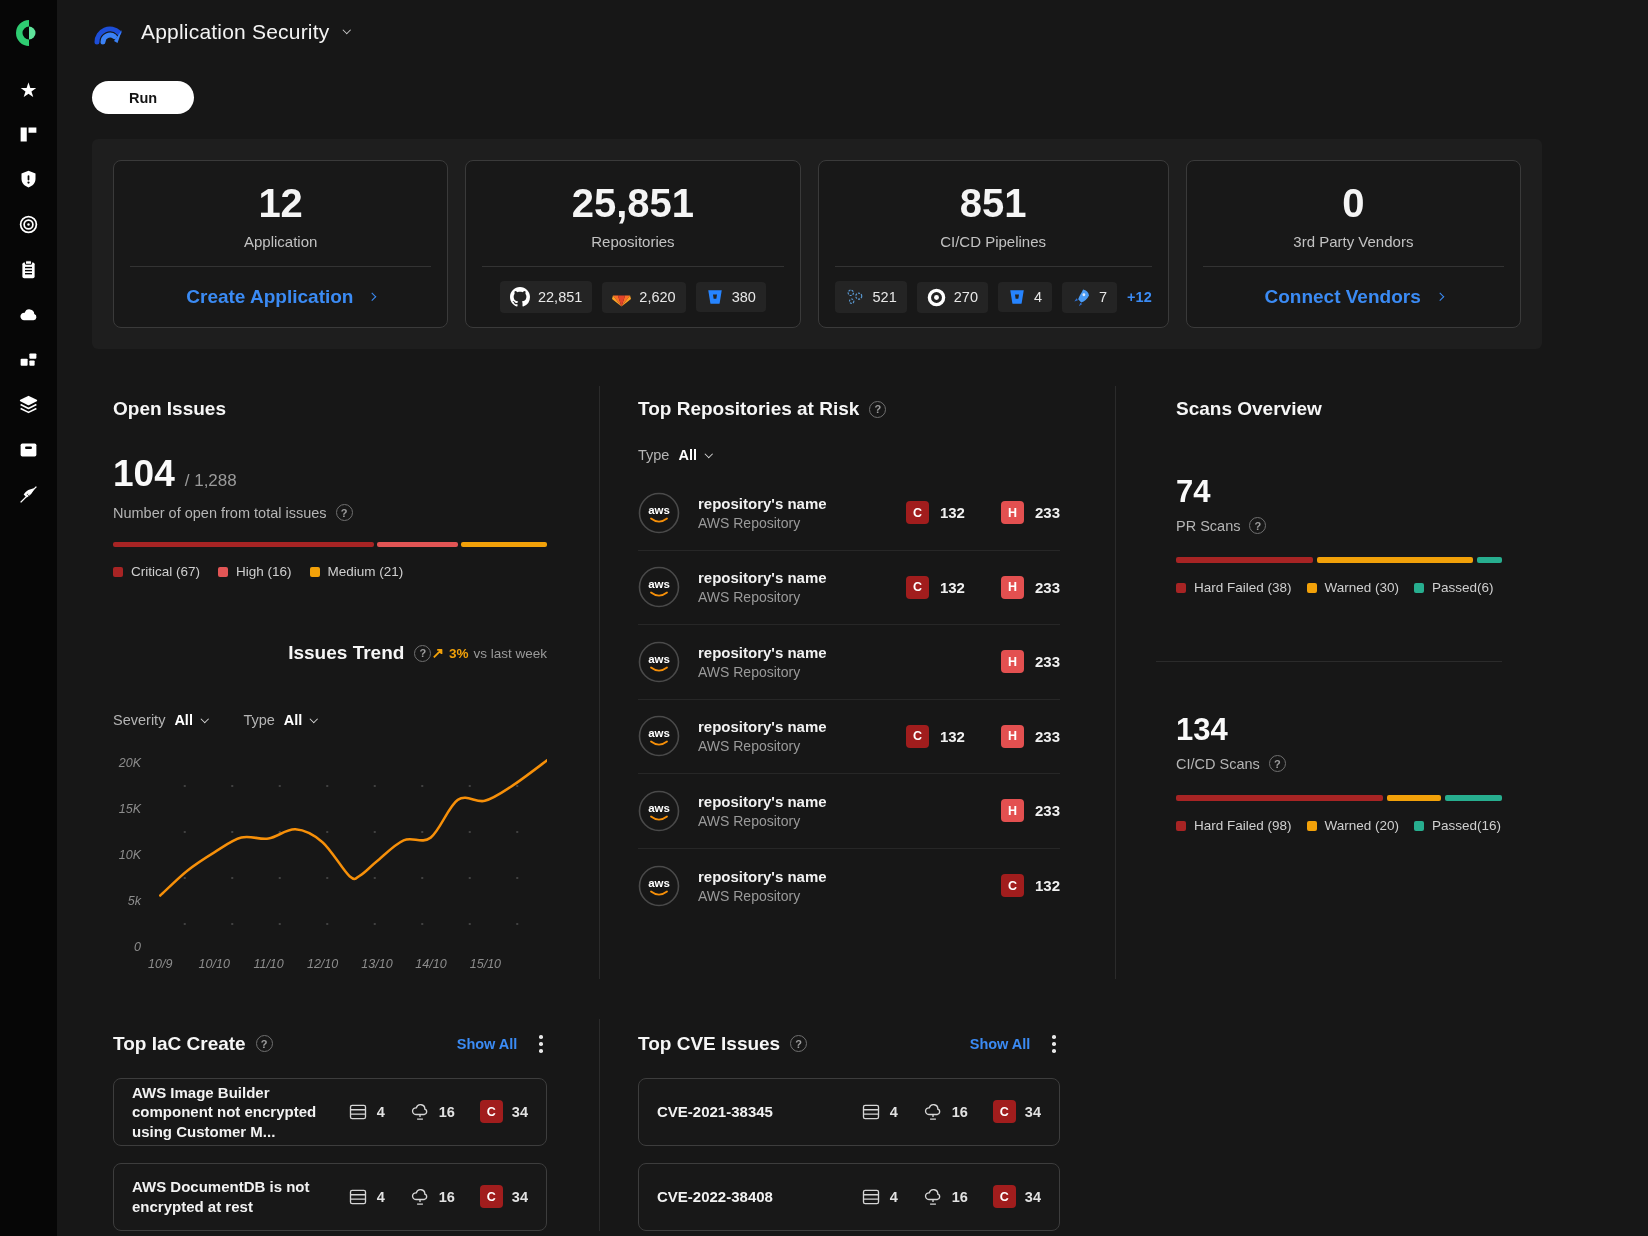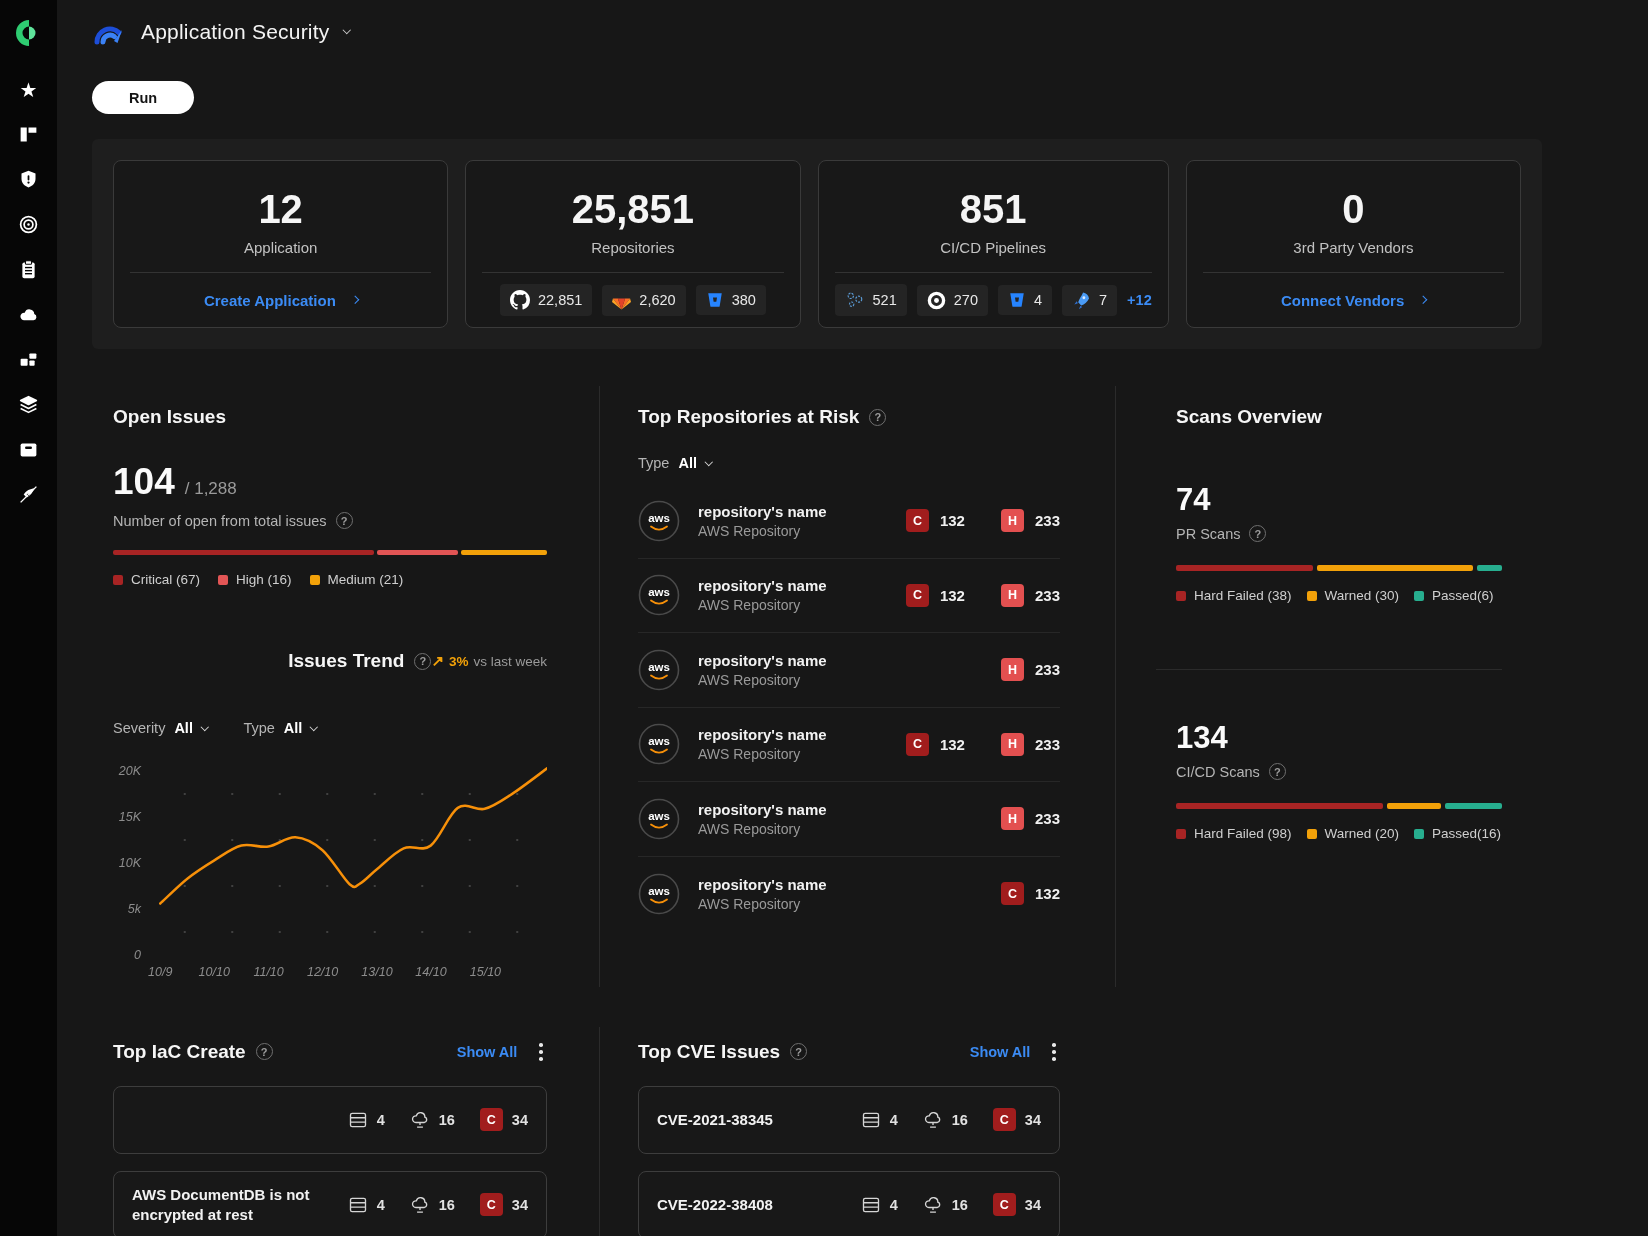--- a/index.html
+++ b/index.html
@@ -29,35 +29,35 @@
 
   .filter-row{display:flex;align-items:flex-end;justify-content:space-between;margin-top:4px;height:46px}
   .selects{display:flex;gap:28px}
   .uselect{width:262px;display:flex;justify-content:space-between;align-items:center;border-bottom:1px solid #8d8d8d;padding:0 3px 10px 3px;color:#bcbcbc;font-style:italic;font-size:15.5px;cursor:pointer}
   .uselect .chev{border-color:#9a9a9a}
   .run-btn{background:#fff;color:#141414;border:none;border-radius:17px;width:102px;height:33px;font-size:14.5px;font-weight:700;cursor:pointer;font-family:inherit}
 
   
   .stats-panel{margin-top:25px;background:#1e1e1e;border-radius:6px;padding:21px;display:grid;grid-template-columns:repeat(4,1fr);gap:17px}
   .stat-card{background:#181818;border:1px solid #3a3a3a;border-radius:8px;height:168px;display:flex;flex-direction:column;align-items:center;padding:0 16px}
-  .stat-value{font-size:40px;font-weight:600;margin-top:26px;color:#f5f5f5}
+  .stat-value{font-size:40px;font-weight:600;margin-top:20px;color:#f5f5f5}
   .stat-label{font-size:15px;color:#c2c2c2;margin-top:7px}
   .stat-divider{width:100%;border-top:1px solid #333;margin-top:16px}
   .stat-footer{flex:1;display:flex;align-items:center;justify-content:center;gap:10px;width:100%}
-  .link{color:#3b8bf4;font-weight:700;font-size:15px;display:flex;align-items:center;gap:16px;cursor:pointer}
+  .link{color:#3b8bf4;font-weight:700;font-size:19px;display:flex;align-items:center;gap:16px;cursor:pointer}
   .chev-r{width:5.5px;height:5.5px;border-right:1.7px solid #3b8bf4;border-bottom:1.7px solid #3b8bf4;transform:rotate(-45deg);display:inline-block}
   .chip{display:flex;align-items:center;gap:8px;background:#242424;border-radius:4px;padding:6px 10px;font-size:14.5px;color:#e8e8e8;cursor:pointer}
   .more-link{color:#3b8bf4;font-size:14.5px;font-weight:600;cursor:pointer}
 
   
   .mid{display:grid;grid-template-columns:507px 516px 1fr;margin-top:37px}
   .c1{padding:0 52px 0 21px}
   .c2{border-left:1px solid #2b2b2b;padding:0 55px 0 38px}
   .c3{border-left:1px solid #2b2b2b;padding:0 40px 0 60px}
-  .sec-title{font-size:19px;font-weight:700;color:#f6f6f6;display:flex;align-items:center;gap:10px;margin-top:20px}
+  .sec-title{font-size:19px;font-weight:700;color:#f6f6f6;display:flex;align-items:center;gap:10px;margin-top:12px}
   .qmark{width:17px;height:17px;border:1.3px solid #6f6f6f;border-radius:50%;color:#9d9d9d;font-size:11px;font-weight:700;display:inline-flex;align-items:center;justify-content:center;cursor:pointer;flex-shrink:0}
   .qmark::after{content:"?"}
 
   .open-count-row{margin-top:33px;display:flex;align-items:baseline;gap:10px}
   .open-count{font-size:37px;font-weight:700;color:#fafafa}
   .open-total{font-size:17px;color:#9a9a9a}
   .subtitle{margin-top:9px;font-size:14.5px;color:#b5b5b5;display:flex;gap:9px;align-items:center}
   .hbar{margin-top:21px;display:flex;gap:3px;height:5px}
   .hbar span{border-radius:2px;height:100%}
   .legend{display:flex;gap:18px;margin-top:17px;font-size:13.5px;color:#cfcfcf;flex-wrap:wrap}
@@ -595,20 +595,21 @@
         <div class="bhead-right">
           <span class="show-all">Show All</span>
           <span class="kebab">
               <i></i>
               <i></i>
               <i></i>
             </span>
         </div>
       </div>
       <div class="issue-card first">
+        <div class="issue-title">AWS Image Builder component not encrypted using Customer M...</div>
         <div class="issue-stats">
           <span class="stat-pair">
             <svg viewBox="0 0 24 24" fill="none" stroke="currentColor" stroke-width="1.6">
                 <rect x="3" y="4" width="18" height="16" rx="2"></rect>
                 <path d="M3 9.3h18M3 14.6h18M7 6.7h.01M7 12h.01M7 17.3h.01"></path>
               </svg>
             <span>4</span>
           </span>
           <span class="stat-pair">
             <svg viewBox="0 0 24 24" fill="none" stroke="currentColor" stroke-width="1.6">

